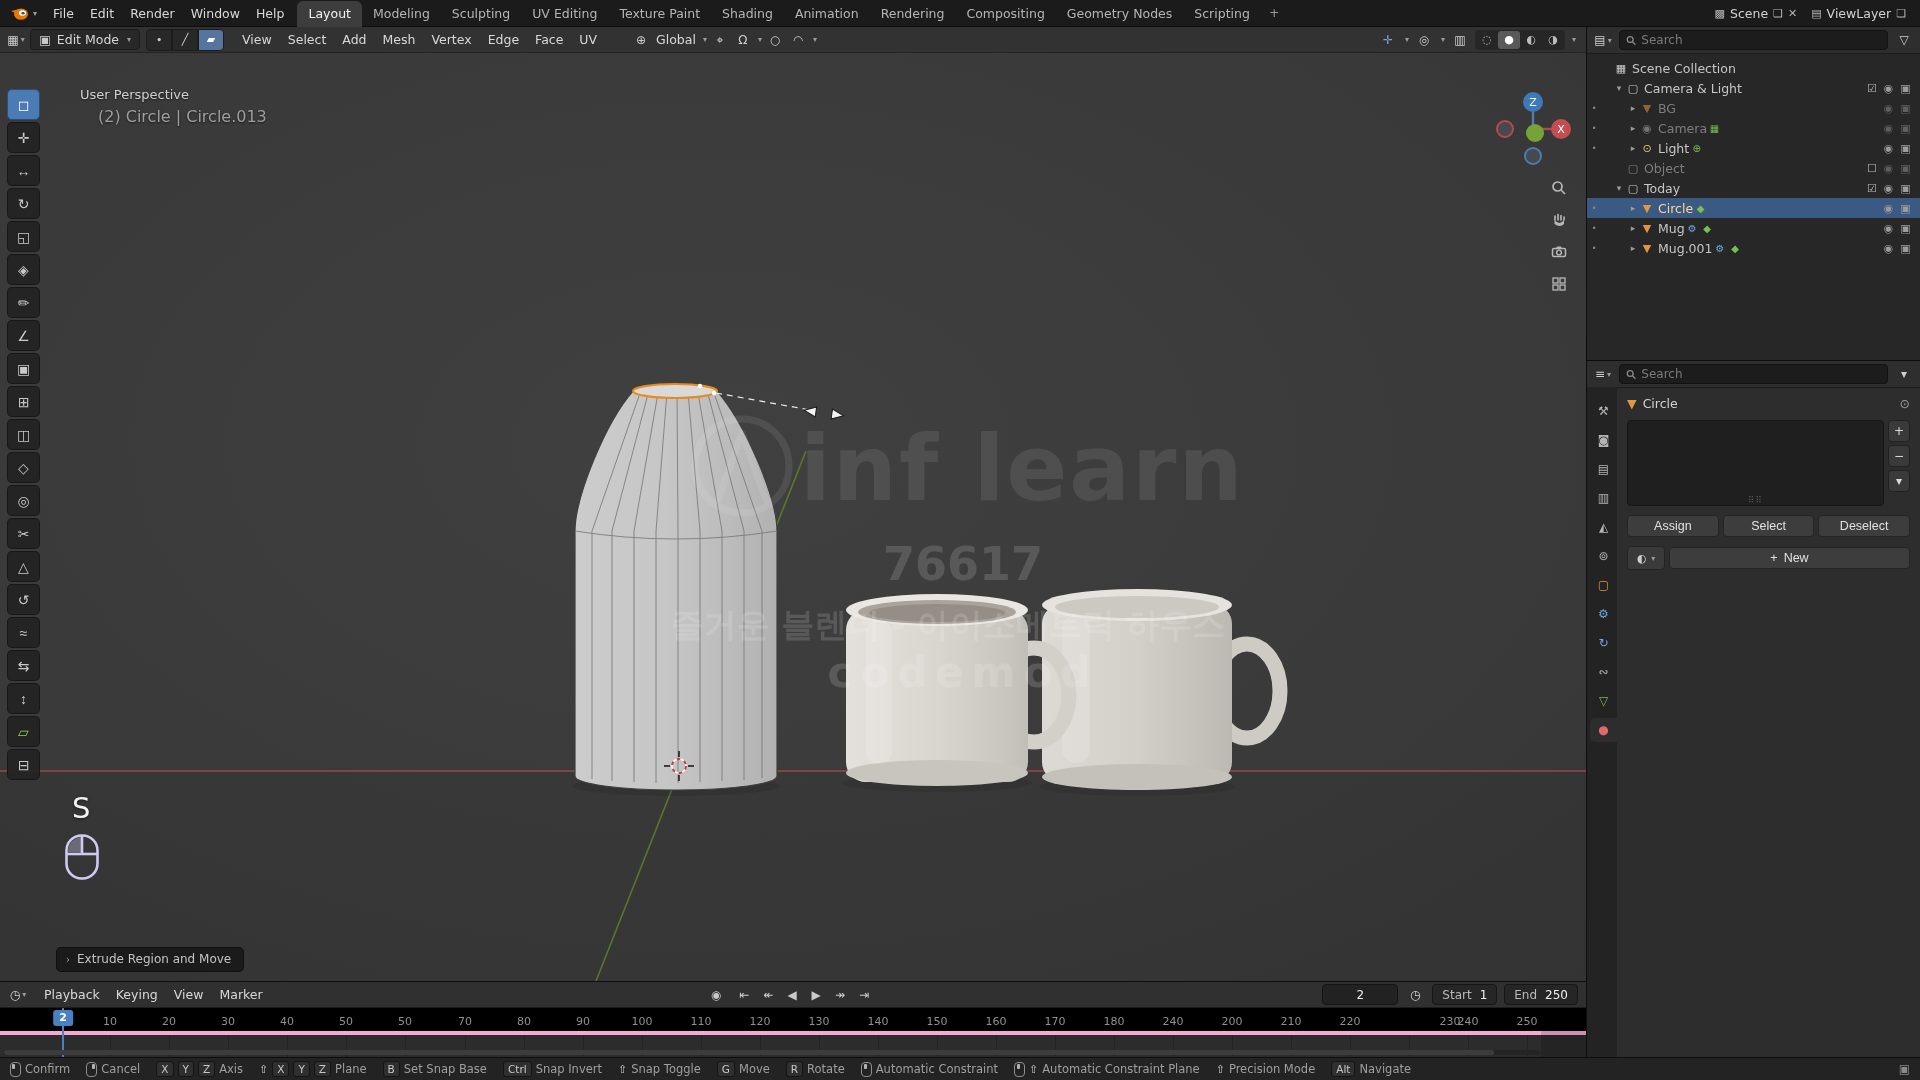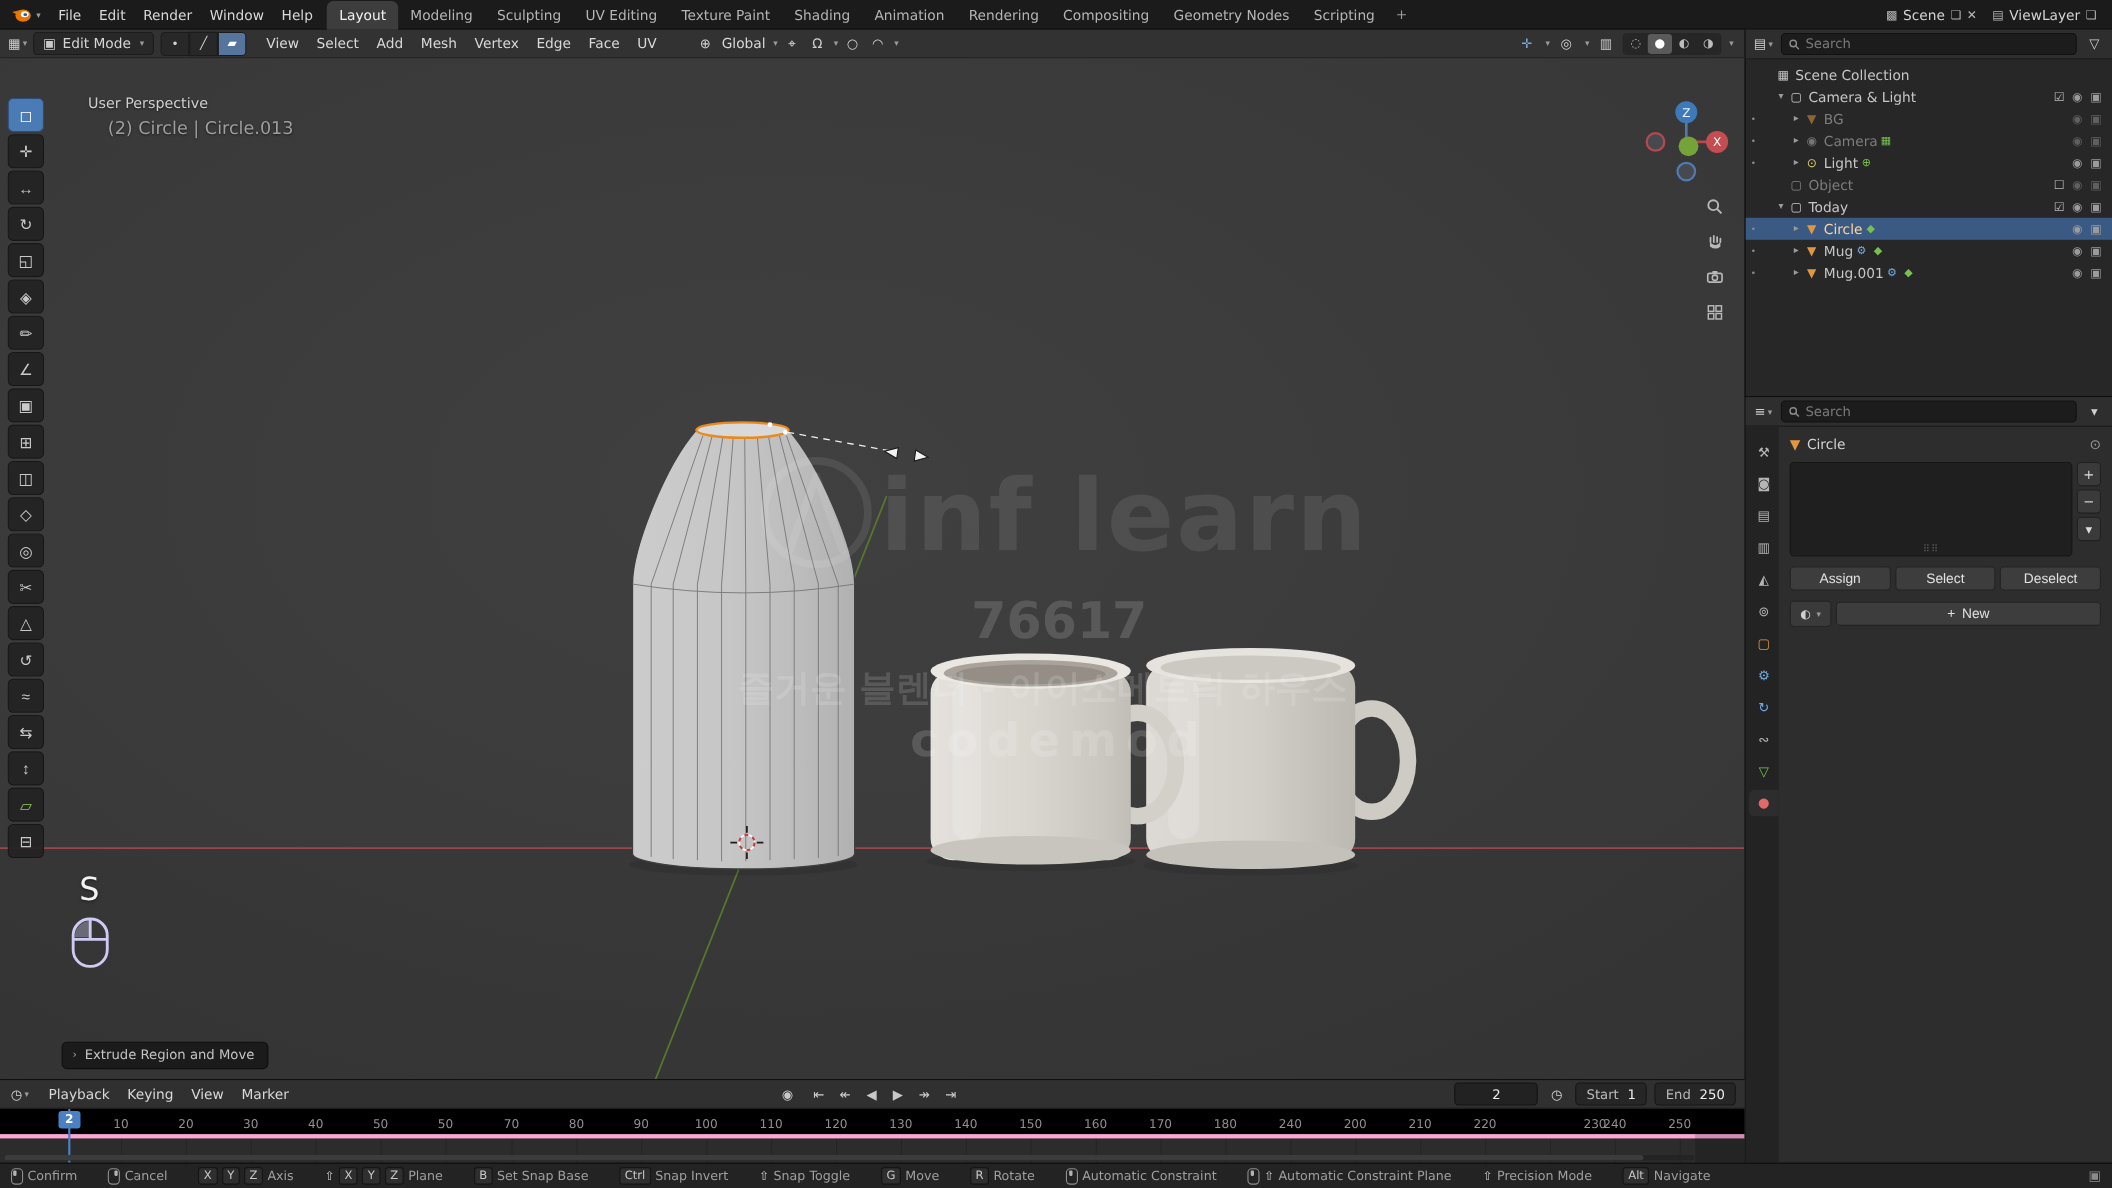--- a/index.html
+++ b/index.html
@@ -838,21 +838,21 @@
       <div class="tl-after"></div>
       <div class="playhead"></div>
       <div class="ph-badge">2</div>
       <div class="scrollx">
           <i></i>
         </div>
     </div>
   </div>
 
   <div class="statusbar">
-    <span style="display:flex;gap:28px;align-items:center">
+    <span style="display:flex;gap:16px;align-items:center">
 
         <span class="sb-item">
           <i class="mi lmb"></i>
 
           <span>Confirm</span>
         </span>
 
         <span class="sb-item">
           <i class="mi rmb"></i>
 

